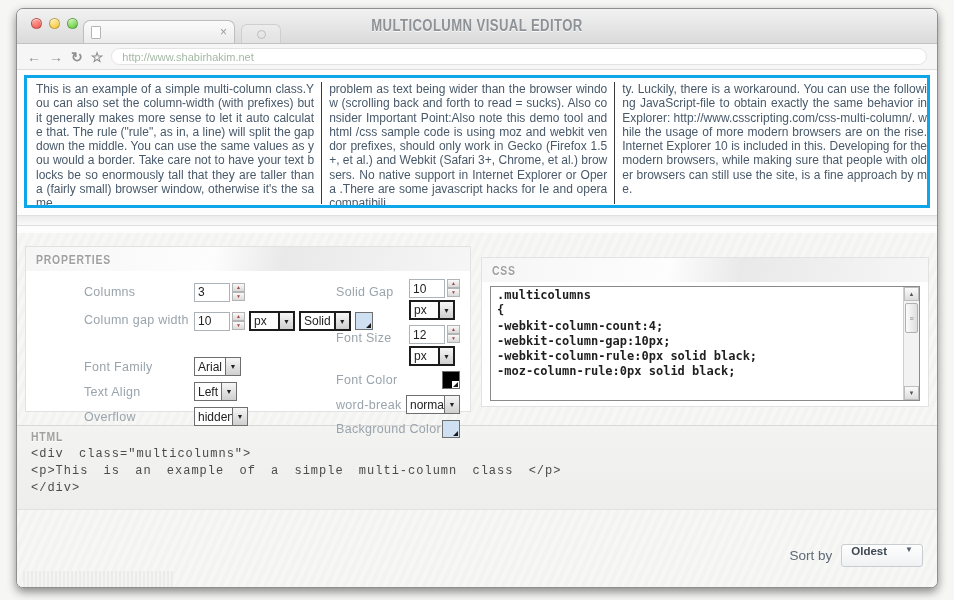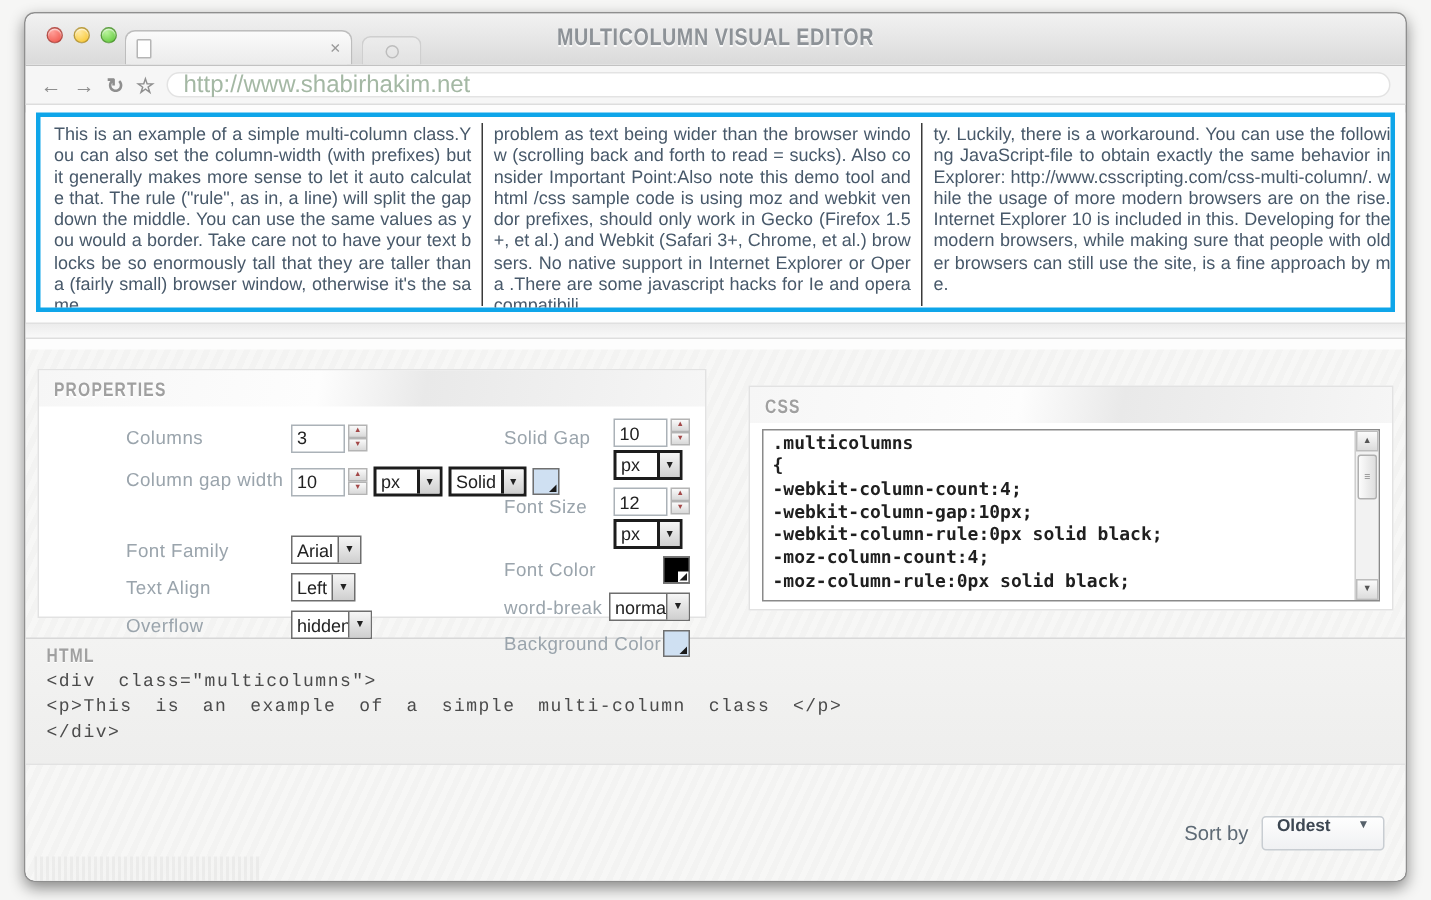--- a/index.html
+++ b/index.html
@@ -30,39 +30,39 @@
   .tab-close { margin-left:auto; color:#9a9a9a; font-size:12px; line-height:1; cursor:default; }
   .ghost-tab { position:absolute; left:224px; bottom:0; width:40px; height:19px;
     background:linear-gradient(#ececec,#e2e2e2); border:1px solid #cfcfcf; border-bottom:none;
     border-radius:6px 6px 0 0; display:flex; align-items:center; justify-content:center; }
   .ghost-dot { width:9px; height:9px; border:1px solid #bdbdbd; border-radius:50%; }
 
   .urlbar { height:26px; background:#f6f6f6; border-bottom:1px solid #ddd;
     display:flex; align-items:center; gap:8px; padding:0 10px; }
   .nav-icon { color:#8f8f8f; font-size:14px; font-weight:bold; line-height:1; cursor:default; }
   .url-field { flex:1; height:17px; background:#fff; border:1px solid #e3e3e3; border-radius:9px;
-    display:flex; align-items:center; padding:0 10px; font-size:16px; color:#a4b8a4; }
+    display:flex; align-items:center; padding:0 10px; font-size:11px; color:#a4b8a4; }
 
   .window-body { position:relative; height:518px; background:#fdfdfd; }
 
   
   .columns-panel { margin:5px 7px 0; height:133px; border:3px solid #0ea5e9; background:#fff;
     display:flex; overflow:hidden; padding:3px 0 0 2px; }
   .textcol { width:296px; padding:1px 7px 0; font-size:12px; line-height:14.3px;
     color:#48596a; text-align:justify; word-break:break-all; }
   .textcol.wide { width:316px; padding-right:0; }
   .col-rule { width:1px; background:#3a3a3a; margin:1px 0; flex:none; }
 
   .splitter { height:11px; margin-top:7px; background:linear-gradient(#ececec,#f9f9f9);
     border-top:1px solid #e0e0e0; border-bottom:1px solid #dedede; }
 
   
   .workspace { position:absolute; top:158px; bottom:0; left:0; right:0;
     background:repeating-linear-gradient(115deg,#f7f7f6 0 4px,#f3f3f2 4px 8px); }
-  .panels-row { display:flex; align-items:flex-start; padding:13px 8px 0; gap:28px; }
+  .panels-row { display:flex; align-items:flex-start; padding:13px 8px 0; gap:10px; }
   .panel { background:#fff; border:1px solid #e2e2e2; }
   .panel-header { height:24px; display:flex; align-items:center; padding-left:10px; font-size:13px;
     background:linear-gradient(100deg,#f6f6f6 0%,#fdfdfd 42%,#e9e9e9 58%,#f6f6f6 100%); }
 
   .properties-panel { width:446px; height:166px; }
   .props-body { display:flex; padding:8px 10px 0 10px; }
   .props-left { width:252px; }
   .props-right { flex:1; }
   .prow { display:flex; align-items:center; margin-bottom:6px;margin-left:48px; }
   .plabel { font-size:12.5px; color:#9aa4ac; letter-spacing:.3px; }
@@ -289,21 +289,21 @@
             </div>
 
           </div>
         </div>
 
         <div class="panel css-panel">
           <div class="panel-header">
             <span class="stencil">CSS</span>
           </div>
           <div class="css-box">
-            <div class="css-code"><div>.multicolumns</div><div>{</div><div>-webkit-column-count:4;</div><div>-webkit-column-gap:10px;</div><div>-webkit-column-rule:0px solid black;</div><div>-moz-column-count:4;</div><div>-moz-column-rule:0px solid black;</div></div>
+            <div class="css-code"><div>.multicolumns</div><div>{</div><div>-webkit-column-count:4;</div><div>-webkit-column-gap:10px;</div><div>-webkit-column-rule:0px solid black;</div><div>-moz-column-rule:0px solid black;</div></div>
             <div class="vscroll">
               <span class="scroll-btn">▲</span>
               <span class="scroll-thumb">≡</span>
               <span class="scroll-btn down">▼</span>
             </div>
           </div>
         </div>
 
       </div>
 

